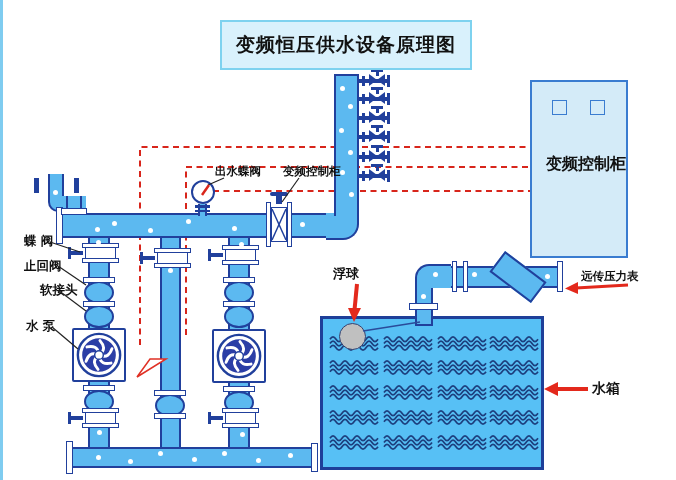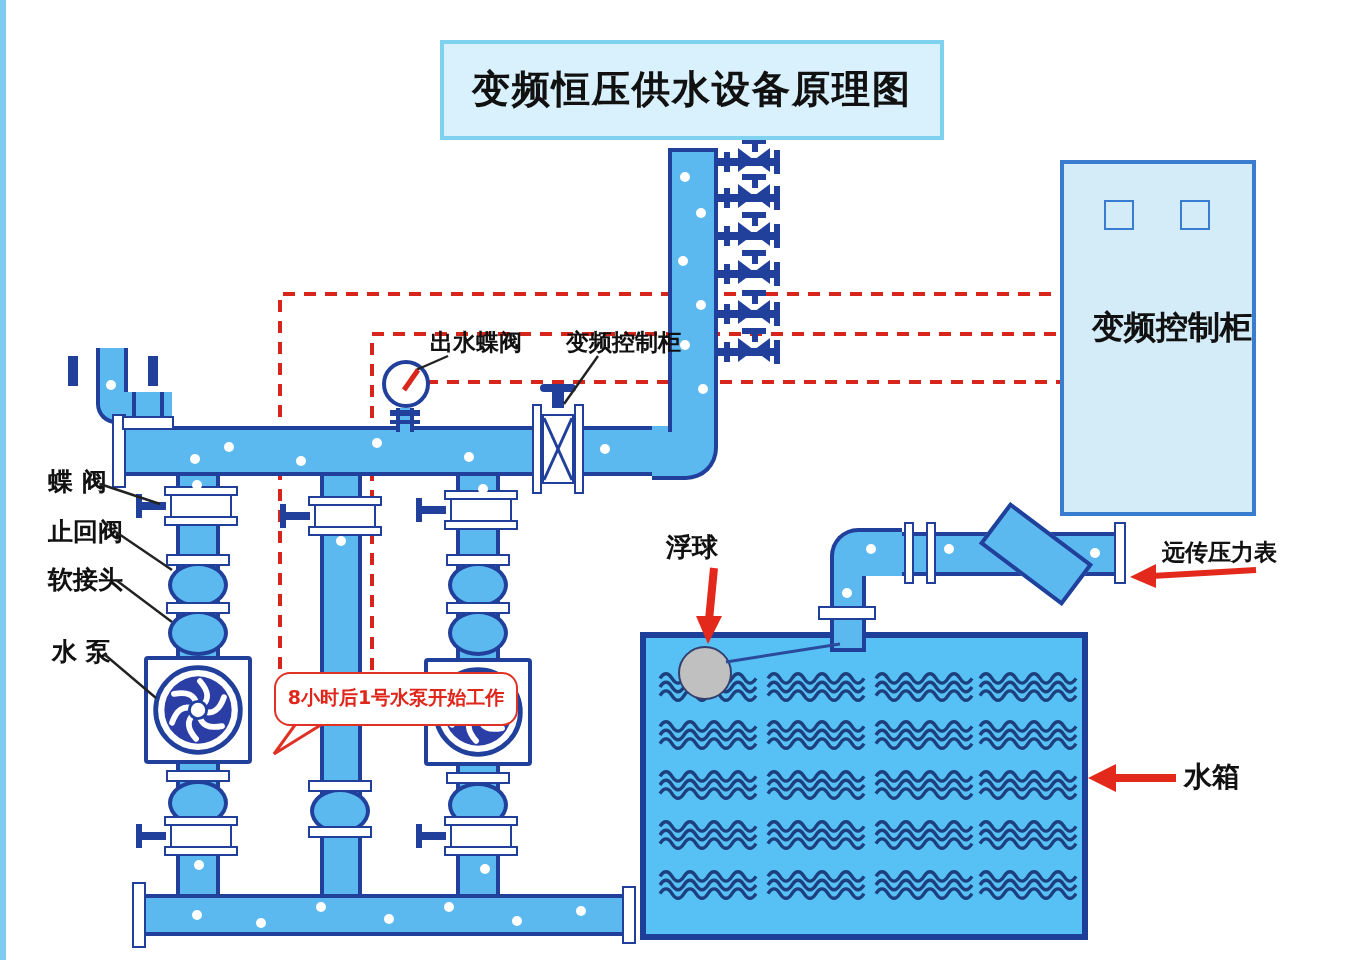--- a/index.html
+++ b/index.html
@@ -317,24 +317,23 @@
       <polygon points="558,382 558,396 544,389" stroke="none"></polygon>
     </g>
 
     <polygon points="150,359 166,359 137,377" fill="#fff" stroke="#e03125" stroke-width="1.5"></polygon>
   </svg>
 
   <div class="abs title-box" style="left:220px;top:20px;width:252px;height:50px;z-index:6">变频恒压供水设备原理图</div>
 
   <div class="abs lbl" style="left:24px;top:233px;font-size:12.5px;z-index:6">蝶 阀</div>
   <div class="abs lbl" style="left:24px;top:258px;font-size:12.5px;z-index:6">止回阀</div>
-  <div class="abs lbl" style="left:24px;top:282px;font-size:12.5px;z-index:6">软接头</div>
+  <div class="abs lbl" style="left:40px;top:282px;font-size:12.5px;z-index:6">软接头</div>
   <div class="abs lbl" style="left:26px;top:318px;font-size:12.5px;z-index:6">水 泵</div>
 
   <div class="abs lbl" style="left:215px;top:164px;font-size:11.5px;z-index:6">出水蝶阀</div>
   <div class="abs lbl" style="left:283px;top:164px;font-size:11.5px;z-index:6">变频控制柜</div>
 
   <div class="abs lbl" style="left:333px;top:265px;font-size:13px;z-index:6">浮球</div>
   <div class="abs lbl" style="left:581px;top:269px;font-size:11.5px;z-index:6">远传压力表</div>
   <div class="abs lbl" style="left:592px;top:380px;font-size:14px;z-index:6">水箱</div>
 
-  <div class="abs callout" style="left:137px;top:336px;width:122px;height:27px;z-index:8">8小时后1号水泵开始工作</div>
 </div>
 
 </body></html>

